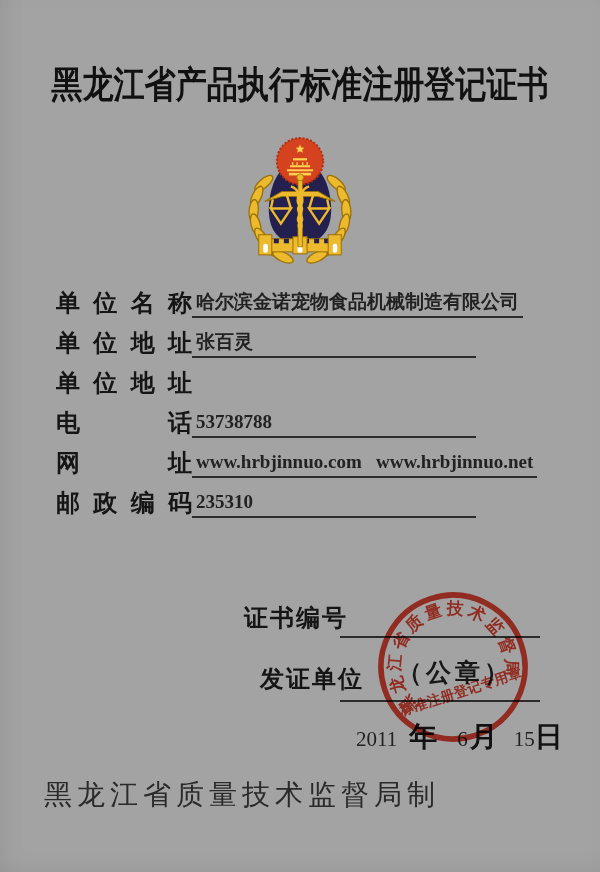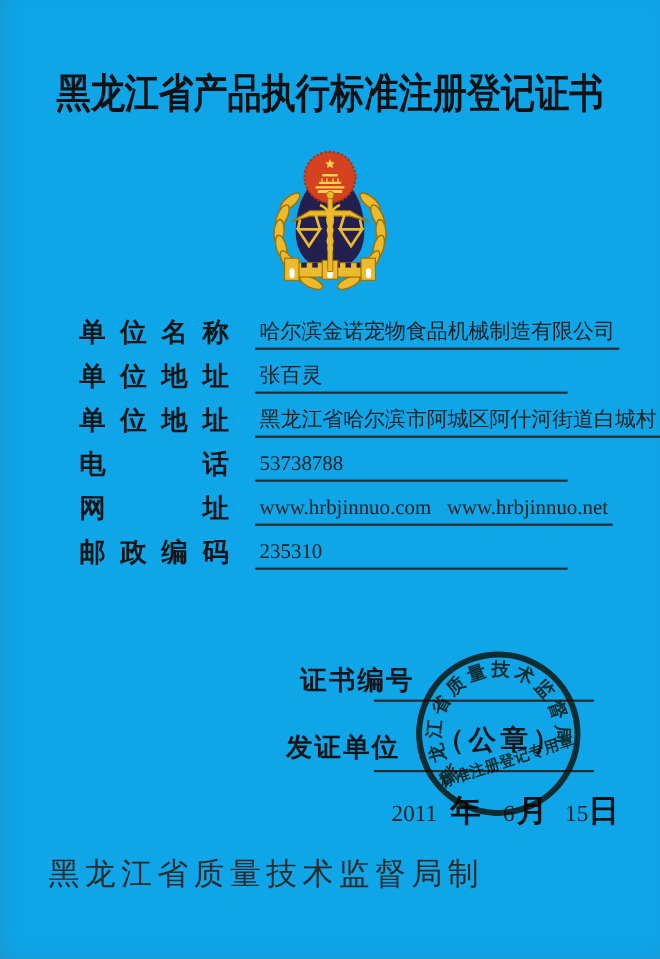--- a/index.html
+++ b/index.html
@@ -4,43 +4,43 @@
 <style>
   html,body{margin:0;padding:0;}
   body{
     width:600px;height:872px;
     background:#ffffff;
     font-family:"Liberation Serif","DejaVu Serif",serif;
     color:#1c1c1c;
     overflow:hidden;
   }
   .page{
-    position:relative;width:600px;height:872px;background:#0ea5e9;
+    position:relative;width:600px;height:872px;background:#a3a3a3;
     box-shadow:inset 14px -12px 30px -24px rgba(90,90,90,.45), inset -6px 6px 20px -18px rgba(120,120,120,.25);
   }
   .title{
     position:absolute;top:60px;left:0;width:600px;text-align:center;
     font-size:37px;font-weight:bold;letter-spacing:0px;color:#111;
     transform:scaleX(.84);transform-origin:center;
     white-space:nowrap;
   }
   .emblem-wrap{position:absolute;top:128px;left:224px;width:152px;height:146px;}
-  .fields{position:absolute;left:72px;top:278px;width:480px;}
+  .fields{position:absolute;left:56px;top:278px;width:480px;}
   .field-row{display:flex;align-items:flex-end;height:40px;}
   .field-label{
     display:inline-block;width:136px;
     font-size:24px;font-weight:bold;color:#151515;
     text-align:justify;text-align-last:justify;
     line-height:30px;flex:none;
   }
   .field-value{
-    display:inline-block;margin-left:24px;min-width:276px;
+    display:inline-block;min-width:276px;
     border-bottom:2px solid #2b2b2b;
     font-size:19px;line-height:26px;color:#222;
-    padding:0 4px 1px 4px;white-space:pre;flex:none;
+    padding:0 4px 1px 4px;white-space:pre;flex:none;font-weight:bold;
   }
   .issue-label{position:absolute;font-size:24px;font-weight:bold;color:#151515;letter-spacing:2px;white-space:nowrap;}
   .issue-line{position:absolute;border-top:2px solid #2b2b2b;height:0;}
   .seal-placeholder{position:absolute;font-size:25px;font-weight:bold;letter-spacing:4px;color:#181818;white-space:nowrap;margin-left:12px;}
   .date-row{position:absolute;left:356px;top:718px;display:flex;align-items:baseline;white-space:nowrap;}
   .date-num{font-size:21px;color:#222;}
   .date-unit{font-size:28px;font-weight:bold;color:#111;}
   .footer{
     position:absolute;left:0;top:776px;width:484px;text-align:center;
     font-size:28px;letter-spacing:5px;color:#2a2a2a;white-space:nowrap;
@@ -130,37 +130,36 @@
     <div class="field-row">
       <span class="field-label">单位名称</span>
       <span class="field-value">哈尔滨金诺宠物食品机械制造有限公司</span>
     </div>
     <div class="field-row">
       <span class="field-label">单位地址</span>
       <span class="field-value">张百灵</span>
     </div>
     <div class="field-row">
       <span class="field-label">单位地址</span>
-      <span class="field-value">黑龙江省哈尔滨市阿城区阿什河街道白城村</span>
     </div>
     <div class="field-row">
       <span class="field-label">电话</span>
       <span class="field-value">53738788</span>
     </div>
     <div class="field-row">
       <span class="field-label">网址</span>
       <span class="field-value">www.hrbjinnuo.com   www.hrbjinnuo.net</span>
     </div>
     <div class="field-row">
       <span class="field-label">邮政编码</span>
       <span class="field-value">235310</span>
     </div>
   </div>
 
-  <span class="issue-label" style="left:273px;top:602px;">证书编号</span>
+  <span class="issue-label" style="left:244px;top:602px;">证书编号</span>
   <div class="issue-line" style="left:340px;top:636px;width:200px;"></div>
 
   <span class="issue-label" style="left:260px;top:663px;">发证单位</span>
   <span class="seal-placeholder" style="left:385px;top:656px;">（公章）</span>
   <div class="issue-line" style="left:340px;top:700px;width:200px;"></div>
 
   <div class="date-row">
     <span class="date-num">2011</span>
     <span class="date-unit" style="margin-left:12px;">年</span>
     <span class="date-num" style="margin-left:20px;">6</span>

